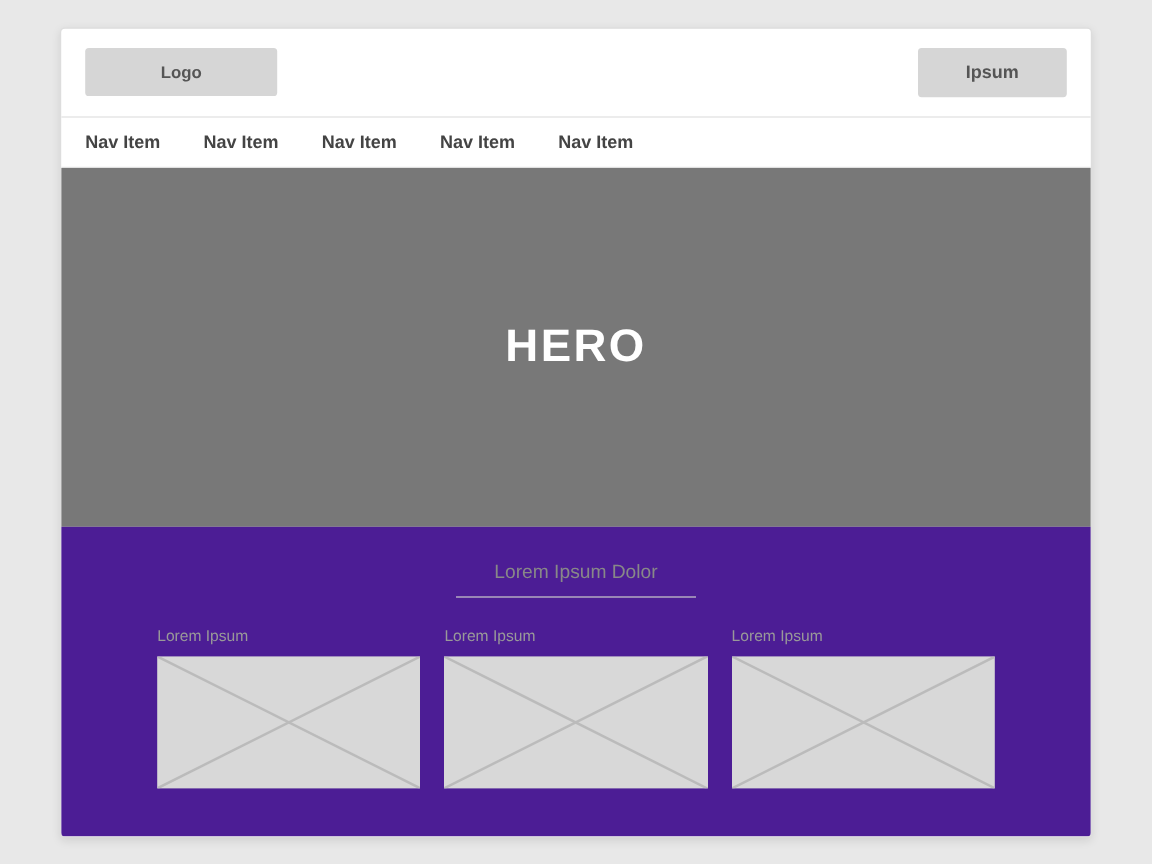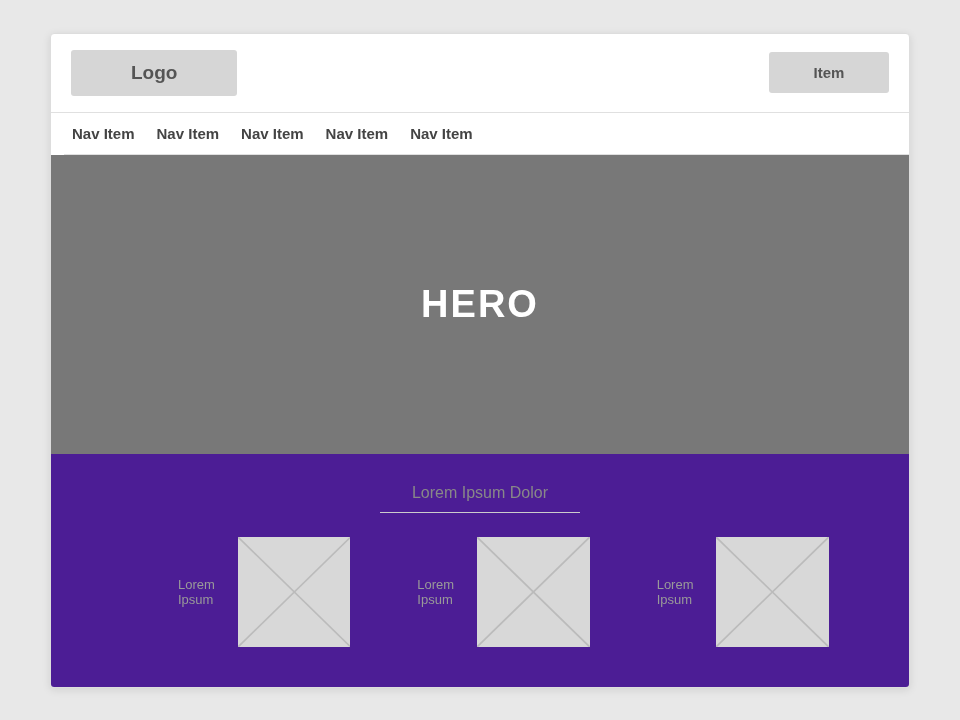--- a/index.html
+++ b/index.html
@@ -29,21 +29,21 @@
       justify-content: space-between;
       padding: 16px 20px;
       border-bottom: 1px solid #e0e0e0;
     }
 
     .logo-btn {
       background: #d6d6d6;
       border: none;
       border-radius: 3px;
       padding: 12px 60px;
-      font-size: 19px;
+      font-size: 14px;
       font-weight: bold;
       color: #555;
       cursor: pointer;
       min-width: 160px;
       text-align: center;
     }
 
     .cart-btn {
       background: #d6d6d6;
       border: none;
@@ -54,24 +54,23 @@
       color: #555;
       cursor: pointer;
       min-width: 120px;
       text-align: center;
     }
 
     
     .navbar {
       display: flex;
       align-items: center;
-      padding: 12px 8px;
+      padding: 12px 20px;
       border-bottom: 1px solid #e0e0e0;
-      gap: 22px;
-      margin-left: 13px;
+      gap: 36px;
     }
 
     .nav-item {
       font-size: 15px;
       font-weight: bold;
       color: #444;
       cursor: pointer;
       text-decoration: none;
     }
 
@@ -112,24 +111,23 @@
     }
 
     .columns {
       display: flex;
       gap: 20px;
     }
 
     .column {
       flex: 1;
       display: flex;
-      flex-direction: row;
-      align-items: center;
+      flex-direction: column;
+      align-items: flex-start;
       gap: 10px;
-      margin-left: 47px;
     }
 
     .column-label {
       font-size: 13px;
       color: #999;
     }
 
     .image-placeholder {
       width: 100%;
       height: 110px;
@@ -144,21 +142,21 @@
       width: 100%; height: 100%;
     }
   </style>
 </head>
 <body>
 
 <div class="page-wrapper">
 
   <div class="header">
     <button class="logo-btn">Logo</button>
-    <button class="cart-btn">Item</button>
+    <button class="cart-btn">Ipsum</button>
   </div>
 
   <nav class="navbar">
     <a class="nav-item">Nav Item</a>
     <a class="nav-item">Nav Item</a>
     <a class="nav-item">Nav Item</a>
     <a class="nav-item">Nav Item</a>
     <a class="nav-item">Nav Item</a>
   </nav>
 

